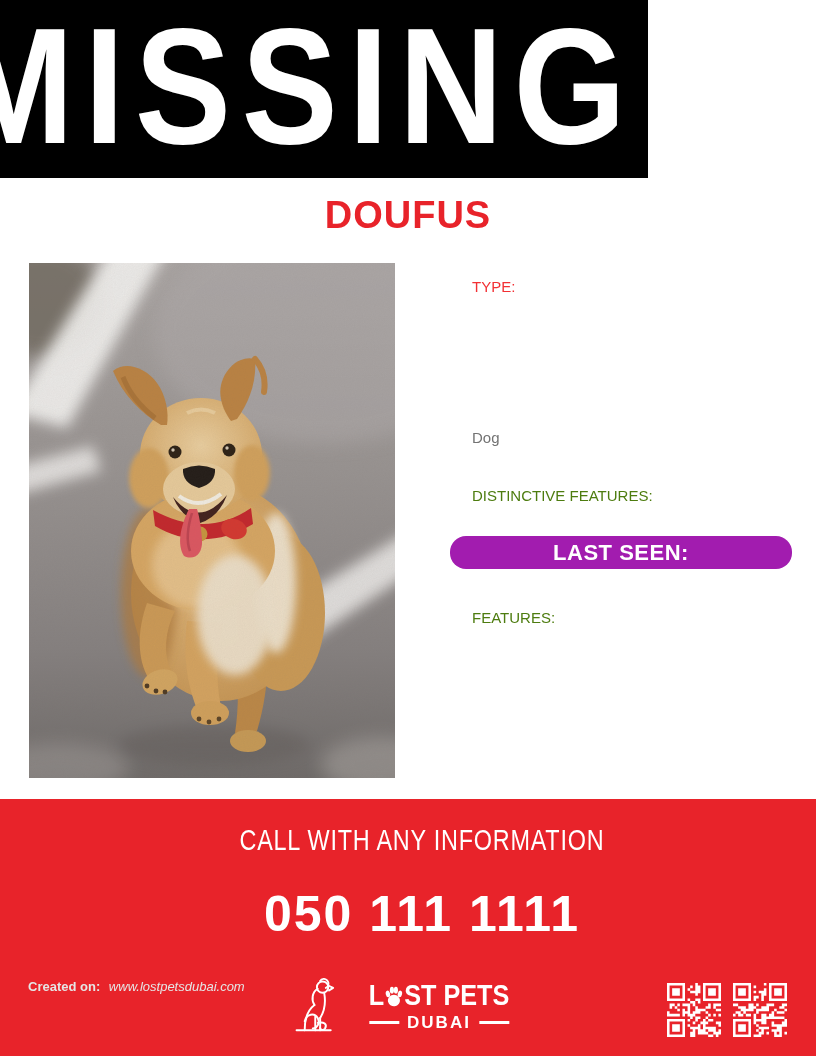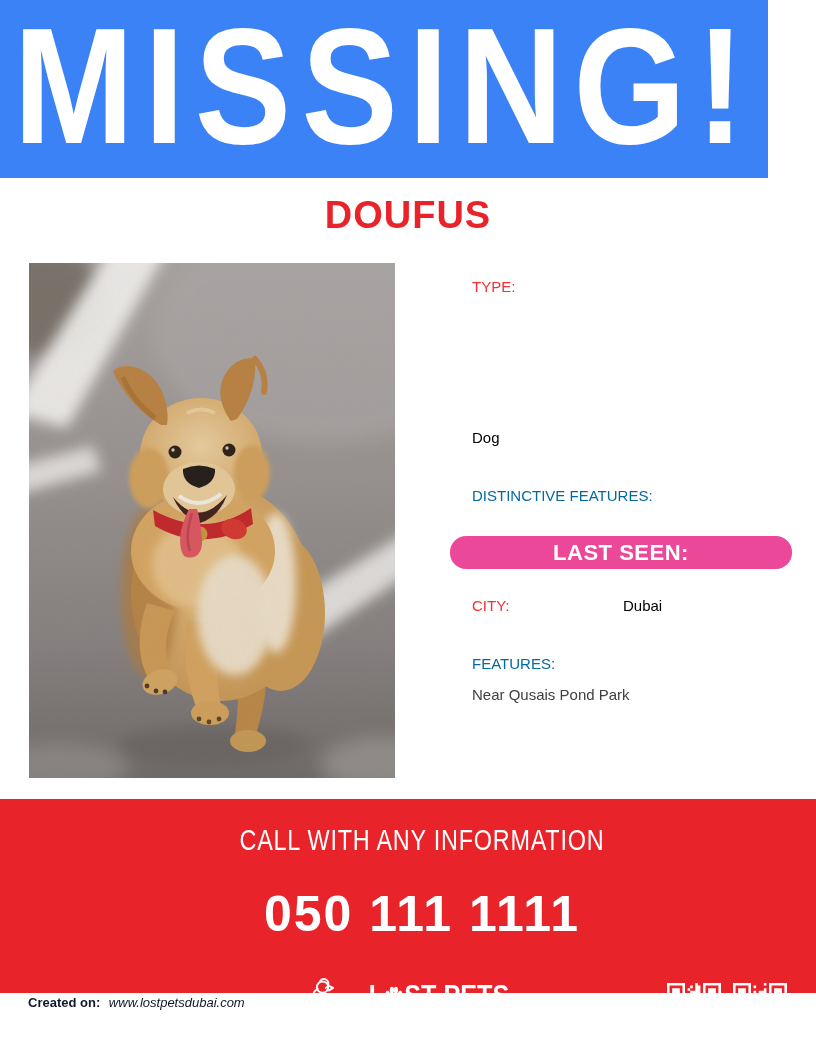--- a/index.html
+++ b/index.html
@@ -1,59 +1,59 @@
 <!DOCTYPE html>
 <html><head>
 <meta charset="utf-8">
 <style>
   * { margin:0; padding:0; box-sizing:border-box; }
   html,body { background:#fff; }
   body { font-family:"Liberation Sans", sans-serif; }
   .page { position:relative; width:816px; height:1056px; background:#ffffff; overflow:hidden; margin:0 auto; }
 
   
-  .banner-top { position:absolute; left:0; top:0; width:768px; height:178px;
-    background:#3b82f6; display:flex; align-items:center; justify-content:center; }
+  .banner-top { position:absolute; left:0; top:0; width:648px; height:178px;
+    background:#000000; display:flex; align-items:center; justify-content:center; }
   .missing-text { color:#ffffff; font-weight:bold; font-size:166px; line-height:1;
     letter-spacing:12px; display:inline-block; transform:scaleX(.87); transform-origin:50% 50%;
     white-space:nowrap; margin-top:-6px; }
 
   
   .pet-name { position:absolute; left:0; top:196px; width:816px; text-align:center;
     color:#e8232a; font-weight:bold; font-size:38px; letter-spacing:1px; line-height:1; }
 
   
   .photo { position:absolute; left:29px; top:263px; width:366px; height:515px; overflow:hidden; }
   .photo svg { display:block; width:100%; height:100%; }
 
   
   .details { position:absolute; left:450px; top:263px; width:342px; color:#404042; font-size:15px; }
   .drow { display:flex; padding-left:22px; margin-top:0; line-height:18px; }
   .drow .lbl { width:151px; flex:0 0 151px; color:#f23034; }
-  .drow .val { color:#000000; }
-  .blbl { padding-left:22px; color:#0369a1; line-height:18px; }
+  .drow .val { color:#737373; }
+  .blbl { padding-left:22px; color:#4d7c0f; line-height:18px; }
   .bval { padding-left:22px; color:#404042; line-height:18px; margin-top:13px; }
   .gap39 { margin-top:39px; }
   .gap40 { margin-top:40px; }
   .pt15 { margin-top:15px;flex-direction:column; }
 
-  .last-seen-banner { margin-top:31px; width:342px; height:33px; background:#ec4899;
+  .last-seen-banner { margin-top:31px; width:342px; height:33px; background:#a21caf;
     display:flex; align-items:center; justify-content:center;border-radius:16px; }
   .last-seen-banner span { color:#fff; font-weight:bold; font-size:22px; letter-spacing:.5px; }
   .mt28 { margin-top:28px; }
 
   
-  .bottom { position:absolute; left:0; top:799px; width:816px; height:194px; background:#e8232a;padding-left:28px; }
+  .bottom { position:absolute; left:0; top:799px; width:816px; height:257px; background:#e8232a;padding-left:28px; }
   .call-heading { text-align:center; padding-top:26px; color:#fff; font-size:30px; line-height:30px; }
   .call-heading span { display:inline-block; transform:scaleX(.78); transform-origin:50% 50%;
     letter-spacing:1px; white-space:nowrap; }
   .phone { text-align:center; margin-top:34px; color:#fff; font-weight:bold; font-size:50px;
     line-height:50px; letter-spacing:2px; }
 
-  .footer-left { position:absolute; left:28px; top:196px; color:#0f172a; font-size:13px; line-height:16px; white-space:nowrap; }
+  .footer-left { position:absolute; left:28px; top:180px; color:#e5e5e5; font-size:13px; line-height:16px; white-space:nowrap; }
   .footer-left .created { font-weight:bold; }
   .footer-left .site { font-style:italic; margin-left:5px; }
 
   .footer-logo { position:absolute; left:50%; transform:translateX(-50%); top:176px;
     display:flex; align-items:center; gap:10px; color:#fff; }
   .logo-icon svg { display:block; }
   .logo-words { display:flex; flex-direction:column; align-items:center; }
   .logo-line1 { display:flex; align-items:baseline; font-weight:bold; font-size:30px; line-height:30px;
     transform:scaleX(.84); transform-origin:50% 50%; white-space:nowrap; }
   .logo-line1 .paw { display:inline-block; width:22px; height:21px; margin:0 1px; align-self:center; margin-top:4px; }
@@ -171,26 +171,21 @@
     <div class="drow pt15">
       <span class="lbl">TYPE:</span>
       <span class="val">Dog</span>
     </div>
     <div class="blbl gap40">DISTINCTIVE FEATURES:</div>
 
     <div class="last-seen-banner">
       <span>LAST SEEN:</span>
     </div>
 
-    <div class="drow mt28">
-      <span class="lbl">CITY:</span>
-      <span class="val">Dubai</span>
-    </div>
     <div class="blbl gap40">FEATURES:</div>
-    <div class="bval">Near Qusais Pond Park</div>
   </div>
 
   <div class="bottom">
     <div class="call-heading">
       <span>CALL WITH ANY INFORMATION</span>
     </div>
     <div class="phone">050 111 1111</div>
 
     <div class="footer-left">
       <span class="created">Created on:</span>

